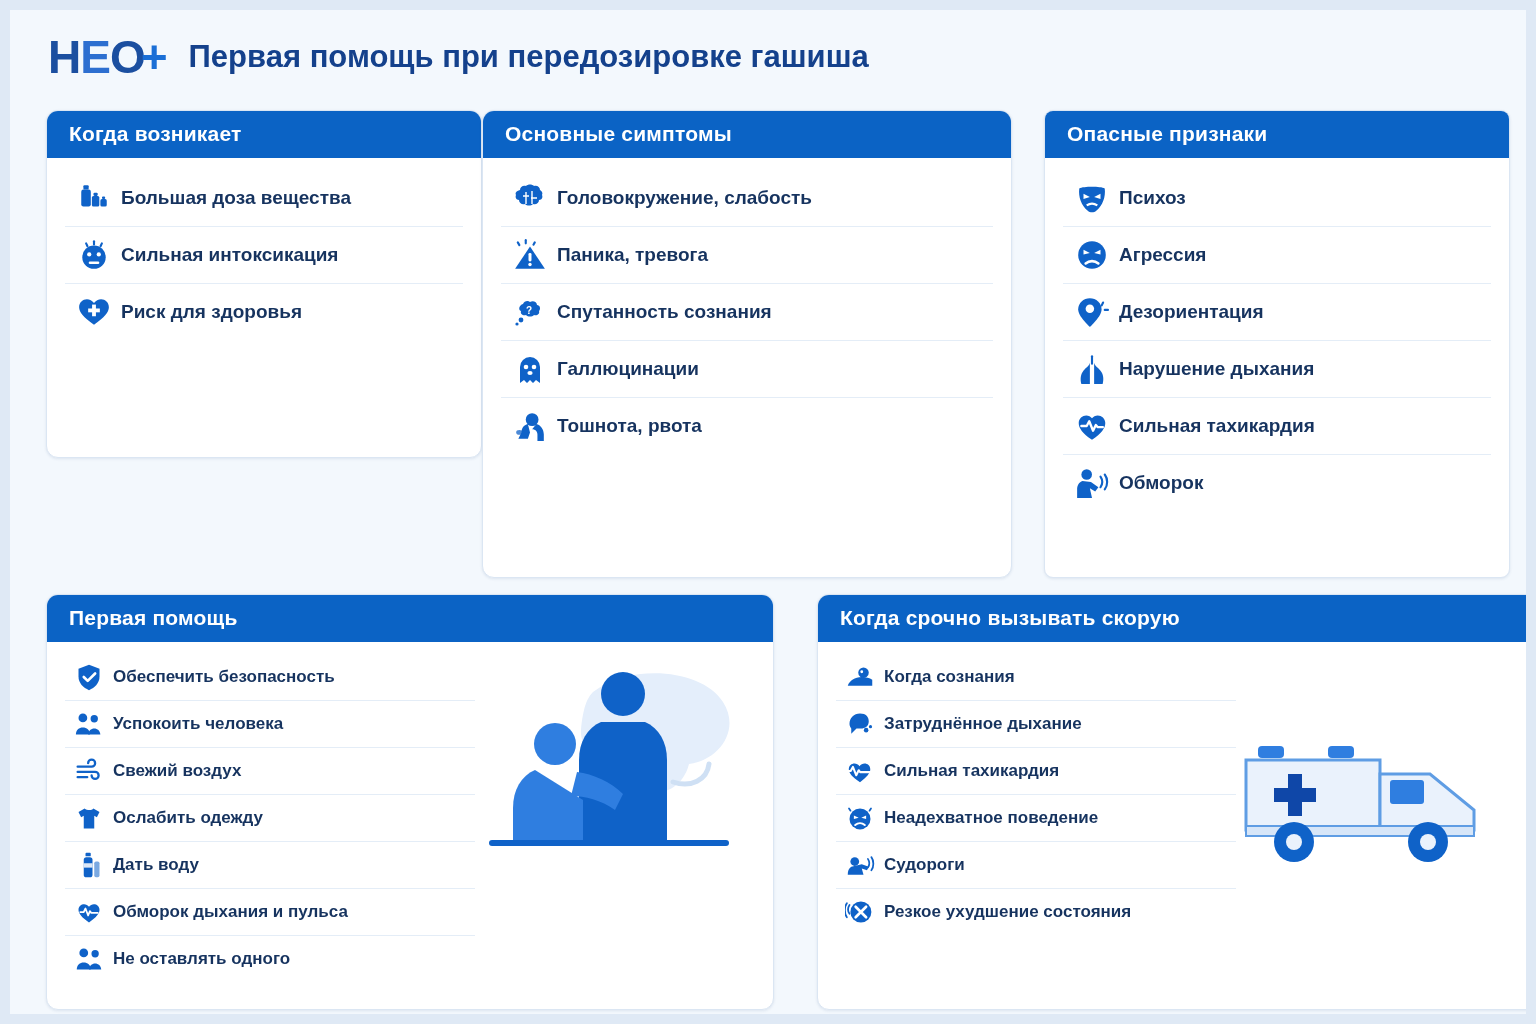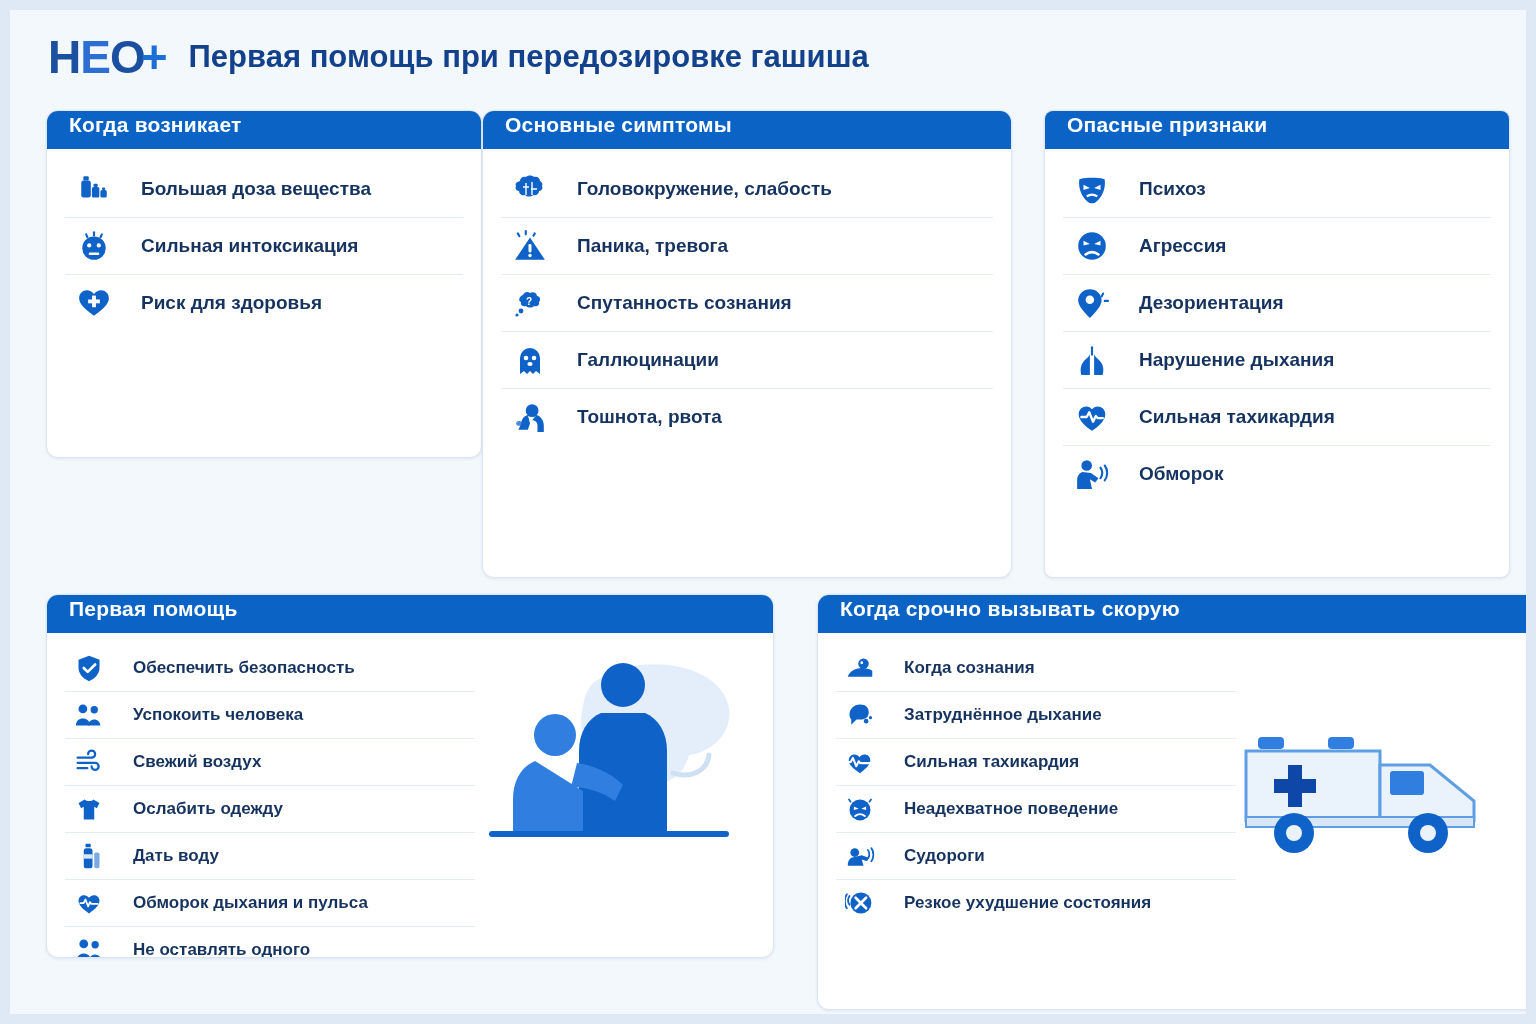--- a/index.html
+++ b/index.html
@@ -60,30 +60,30 @@
     border-radius: 12px;
     border: 1px solid #dbe6f3;
     box-shadow: 0 1px 3px rgba(20,60,120,0.10);
     overflow: hidden;
   }
   .card-head {
     background: #0b63c5;
     color: #ffffff;
     font-size: 21px;
     font-weight: 700;
-    padding: 2px 20px 12px 22px;
+    padding: 11px 20px 12px 22px;
     letter-spacing: .2px;
   }
   .card-body {
     padding: 12px 18px 14px 18px;
   }
   .row {
     display: flex;
     align-items: center;
-    gap: 28px;
+    gap: 8px;
     padding: 9px 6px 9px 10px;
     border-bottom: 1px solid #e4edf7;
   }
   .row:last-child { border-bottom: none; }
   .row .ic {
     flex: 0 0 auto;
     width: 38px; height: 38px;
     display: flex; align-items: center; justify-content: center;
     color: #0f62c8;
   }
@@ -94,21 +94,21 @@
     white-space: nowrap;
   }
   .row.small .tx { font-size: 17px; }
   .row.small { padding: 7px 6px 7px 8px; }
   .row.small .ic { width: 32px; height: 32px; }
 
   
   #card-when    { left: 36px;  top: 100px;  width: 436px; height: 348px; }
   #card-symptoms{ left: 472px; top: 100px;  width: 530px; height: 468px; }
   #card-danger  { left: 1034px;top: 100px;  width: 466px; height: 468px; border-radius: 9px; }
-  #card-aid     { left: 36px;  top: 584px;  width: 728px; height: 364px; }
+  #card-aid     { left: 36px;  top: 584px;  width: 728px; height: 416px; }
   #card-call    { left: 807px; top: 584px;  width: 722px; height: 416px; }
 
   #card-aid .card-body, #card-call .card-body { position: relative; }
   #card-aid .list { width: 410px; }
   #card-call .list { width: 400px; }
 
   .art {
     position: absolute;
     pointer-events: none;
   }

